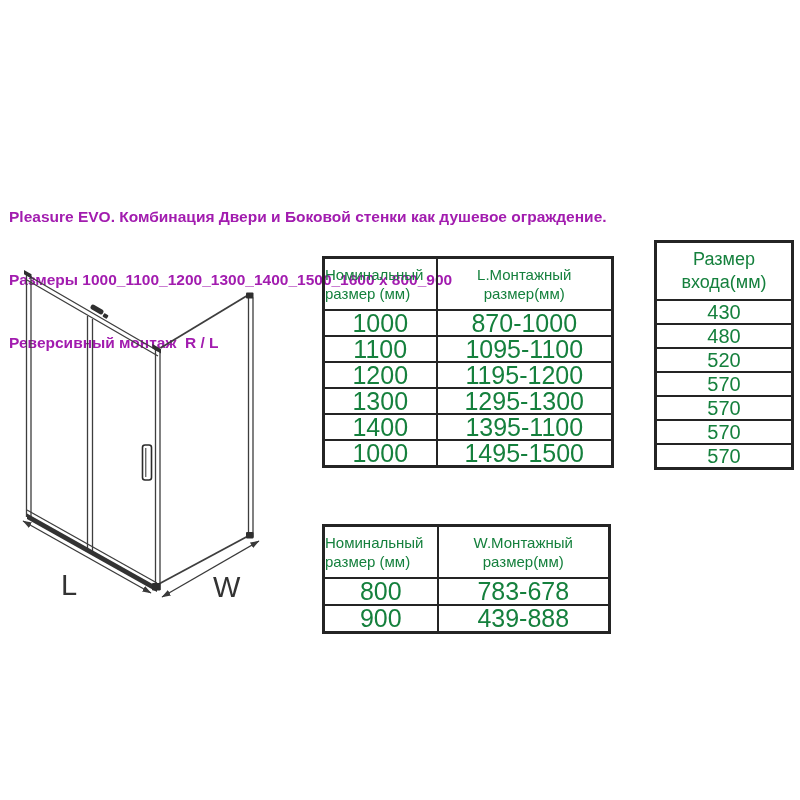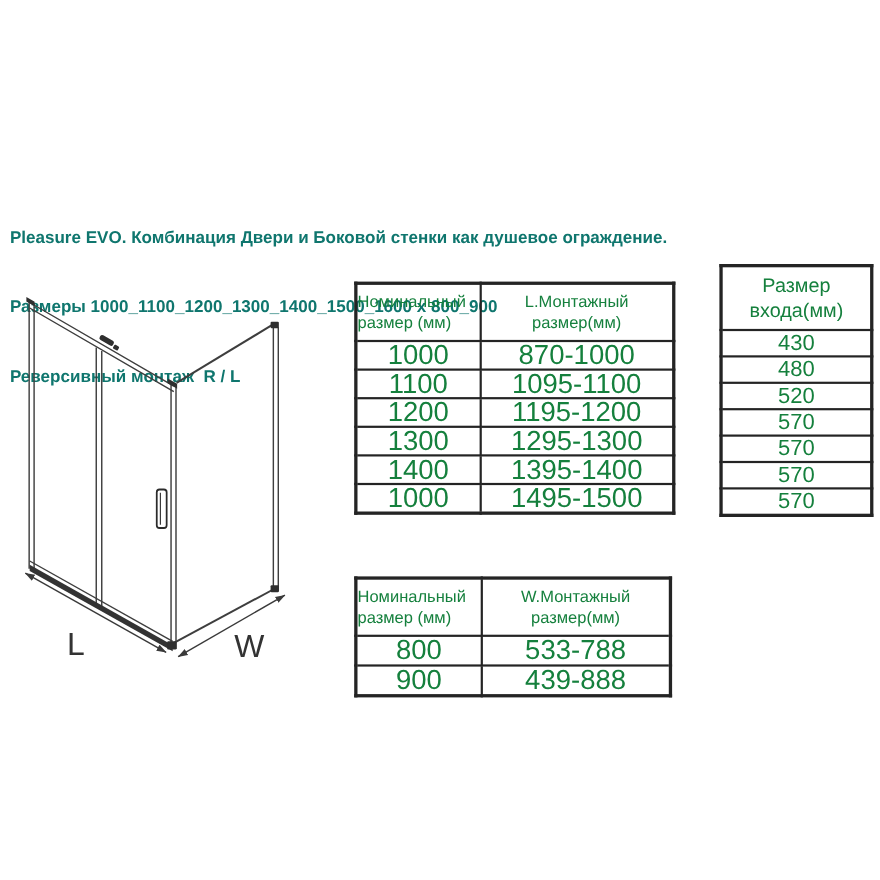--- a/index.html
+++ b/index.html
@@ -2,21 +2,21 @@
 <html><head>
 <meta charset="utf-8">
 <style>
   html,body{margin:0;padding:0;background:#fff;}
   .canvas{
     position:relative;width:800px;height:800px;background:#ffffff;overflow:hidden;
     font-family:"Liberation Sans","DejaVu Sans",sans-serif;color:#1c1c1c;
   }
   .title{
     position:absolute;left:9px;top:164px;
-    font-size:15.5px;font-weight:bold;line-height:21px;color:#0f766e;white-space:pre;
+    font-size:15.5px;font-weight:bold;line-height:21px;color:#a21caf;white-space:pre;
   }
   .diagram{position:absolute;left:0;top:258px;}
   .diagram text{font-family:"Liberation Sans","DejaVu Sans",sans-serif;fill:#333;}
   table.t{
     position:absolute;border-collapse:collapse;table-layout:fixed;
     border:3px solid #242424;color:#15803d;
   }
   .t th,.t td{border:2px solid #242424;padding:0;font-weight:normal;}
   .t td{text-align:center;vertical-align:middle;}
   .t th{vertical-align:middle;}
@@ -119,21 +119,21 @@
       <tr>
         <td>1200</td>
         <td>1195-1200</td>
       </tr>
       <tr>
         <td>1300</td>
         <td>1295-1300</td>
       </tr>
       <tr>
         <td>1400</td>
-        <td>1395-1400</td>
+        <td>1395-1100</td>
       </tr>
       <tr>
         <td>1000</td>
         <td>1495-1500</td>
       </tr>
     </tbody>
   </table>
 
   <table class="t te">
     <colgroup>
@@ -185,21 +185,21 @@
         </th>
         <th class="hdr-center">
           <div>W.Монтажный</div>
           <div>размер(мм)</div>
         </th>
       </tr>
     </thead>
     <tbody>
       <tr>
         <td>800</td>
-        <td>533-788</td>
+        <td>783-678</td>
       </tr>
       <tr>
         <td>900</td>
         <td>439-888</td>
       </tr>
     </tbody>
   </table>
 
 </div>
 

